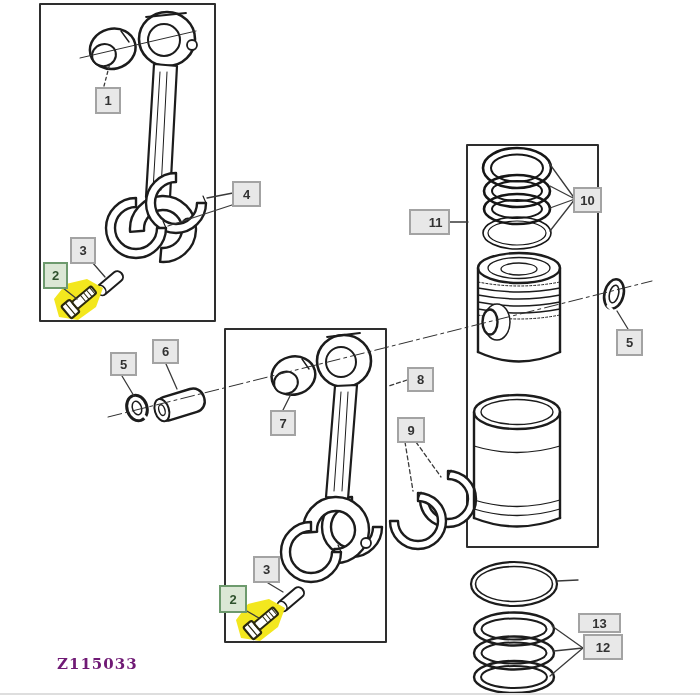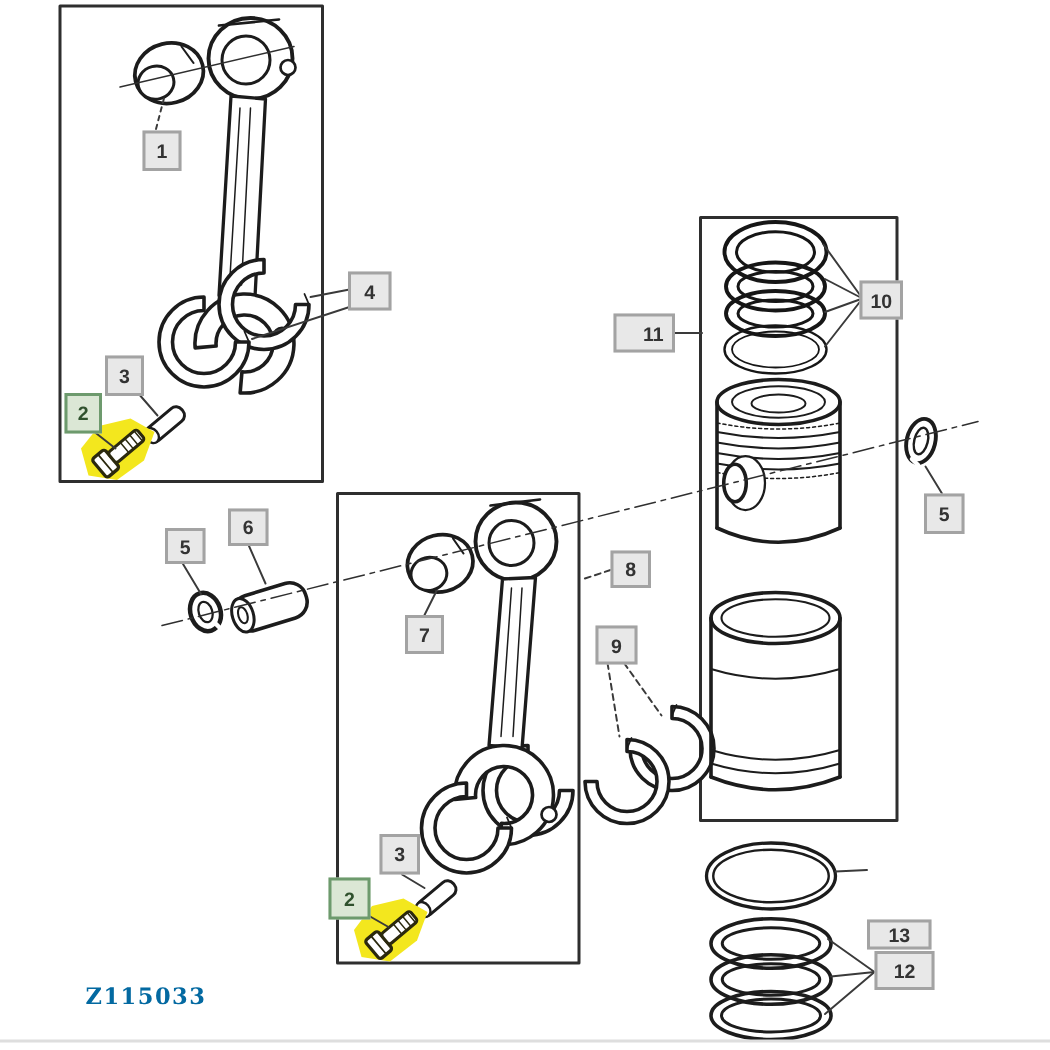--- a/index.html
+++ b/index.html
@@ -19,21 +19,21 @@
     cursor:pointer;z-index:5;user-select:none;
   }
   .callout.selected{
     background:var(--sel-bg,#dbe7d5);
     border-color:var(--sel-border,#6d9a6d);
     color:var(--sel-text,#2f512d);
   }
   .figure-code{
     position:absolute;left:57px;top:655px;z-index:4;
     font-family:"DejaVu Serif",serif;font-size:15px;font-weight:bold;
-    letter-spacing:1px;color:#0369a1;
+    letter-spacing:1px;color:#701a75;
   }
   .scan-strip{position:absolute;left:0;top:693px;width:700px;height:2px;background:#dedede;}
 </style>
 </head>
 <body>
 
 <div class="stage">
 
 <svg width="700" height="700" viewBox="0 0 700 700" fill="none" stroke="#1c1c1c" stroke-linecap="round" stroke-linejoin="round">
 

